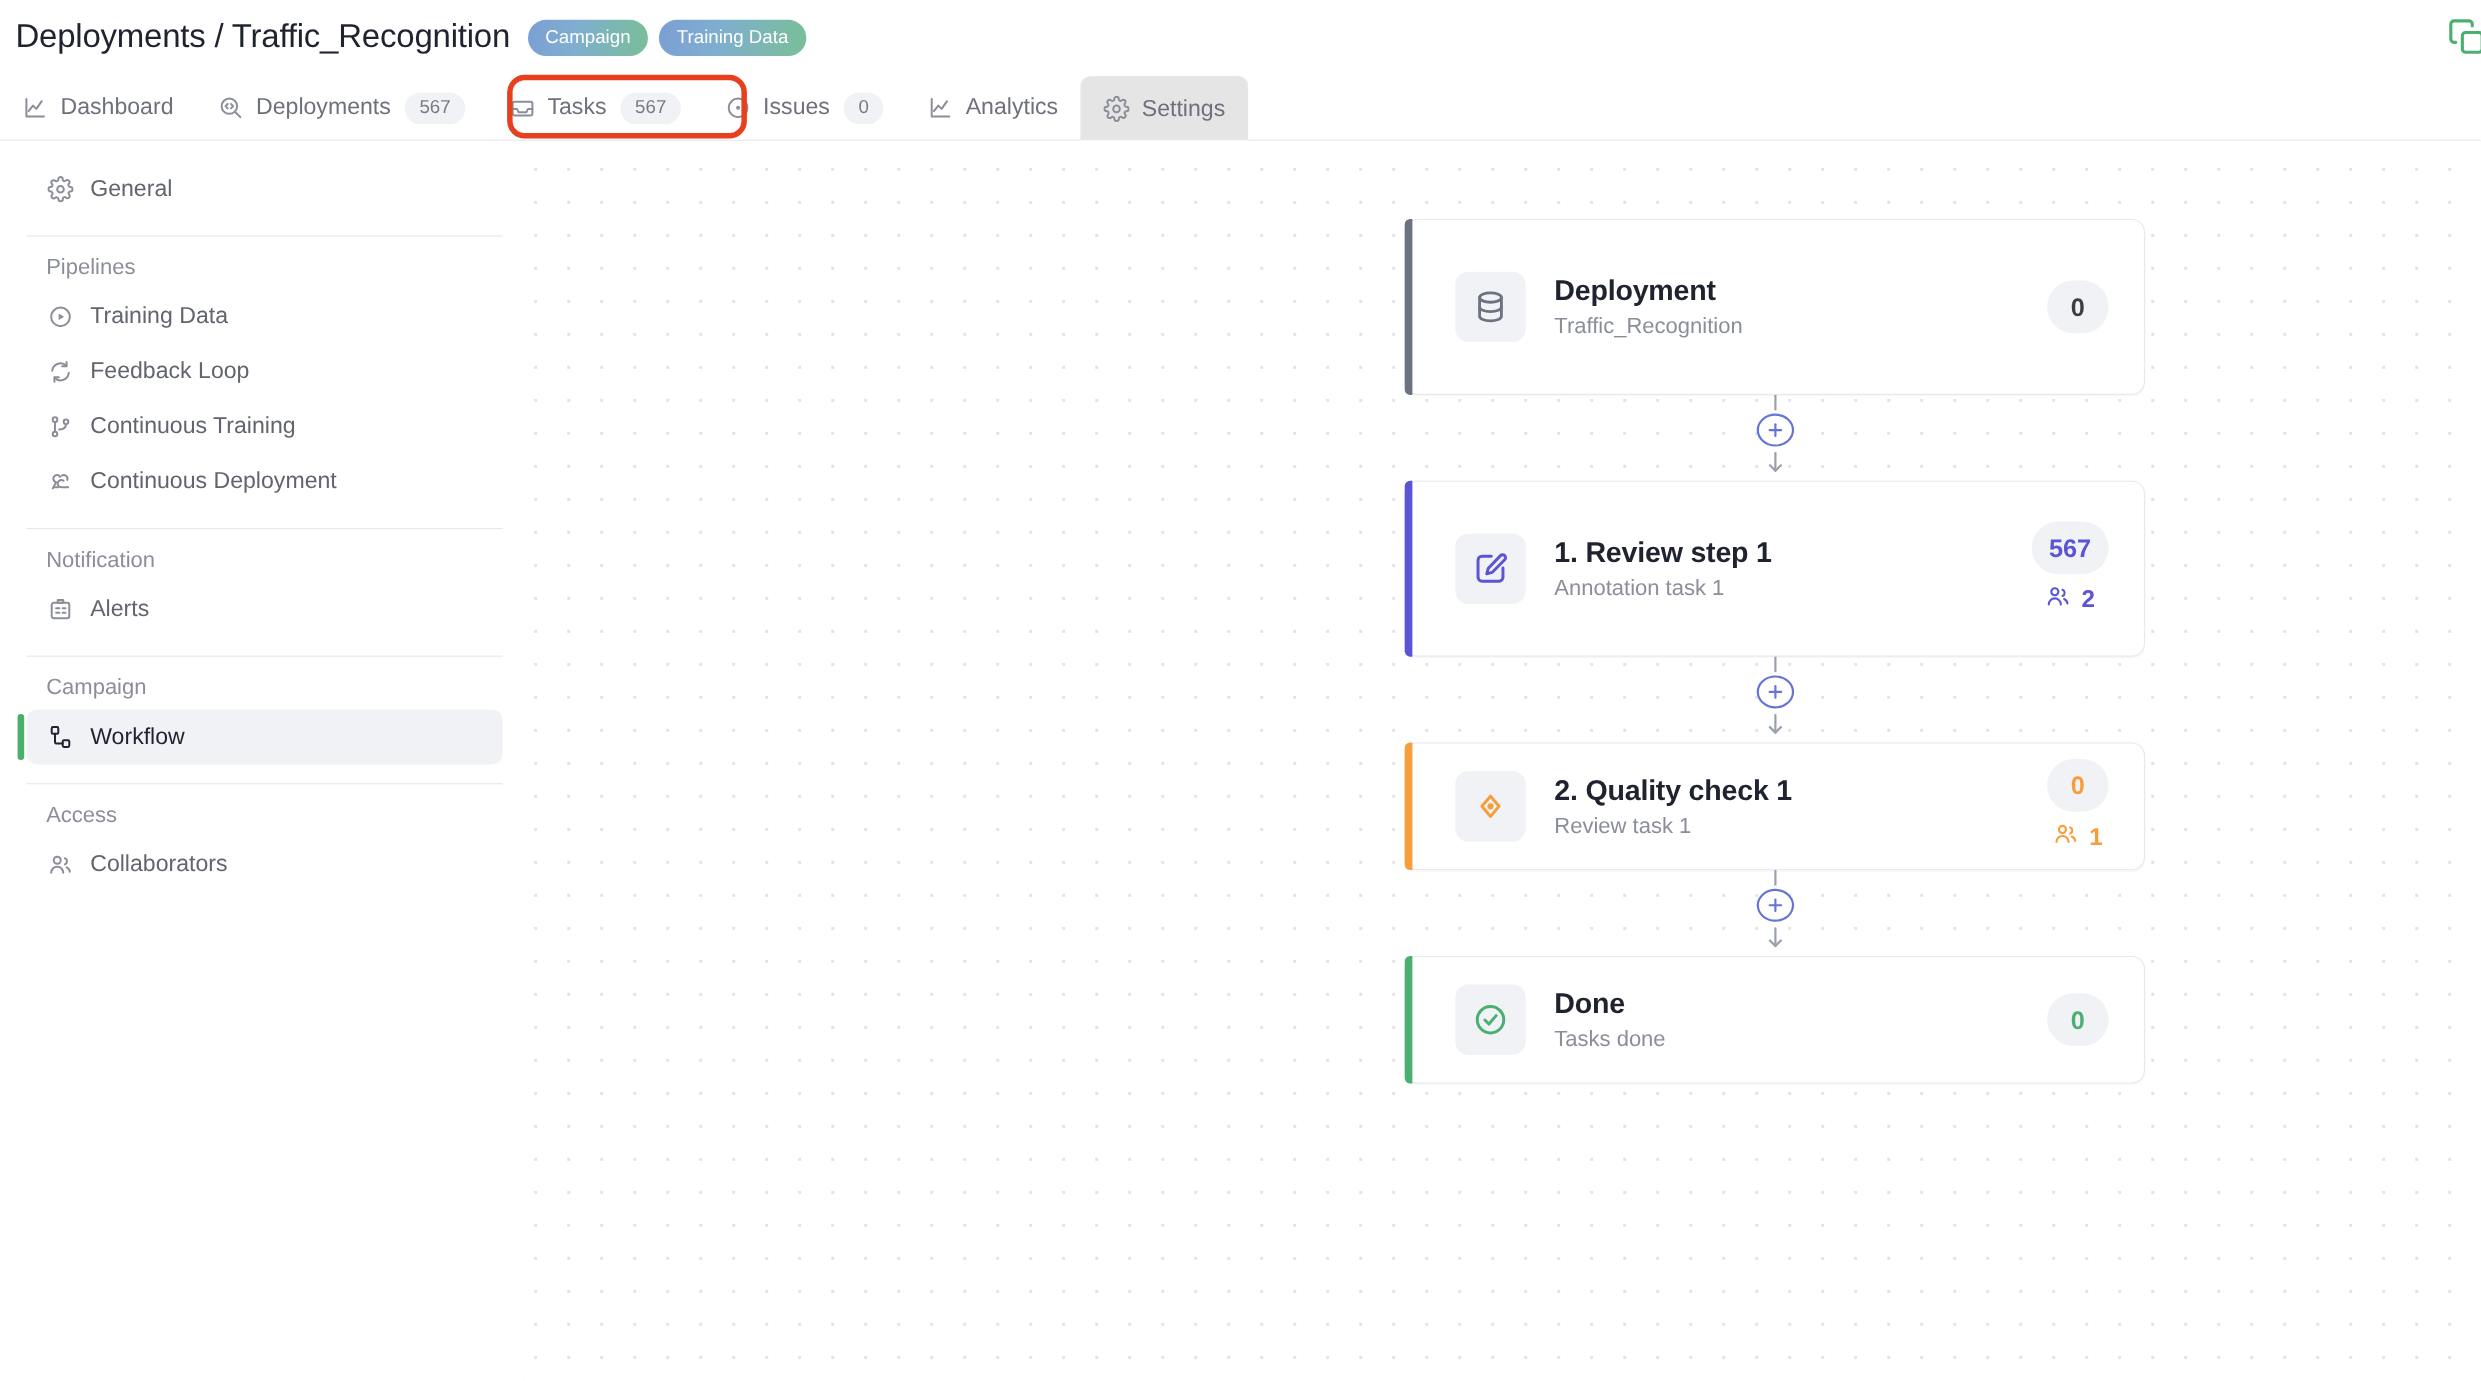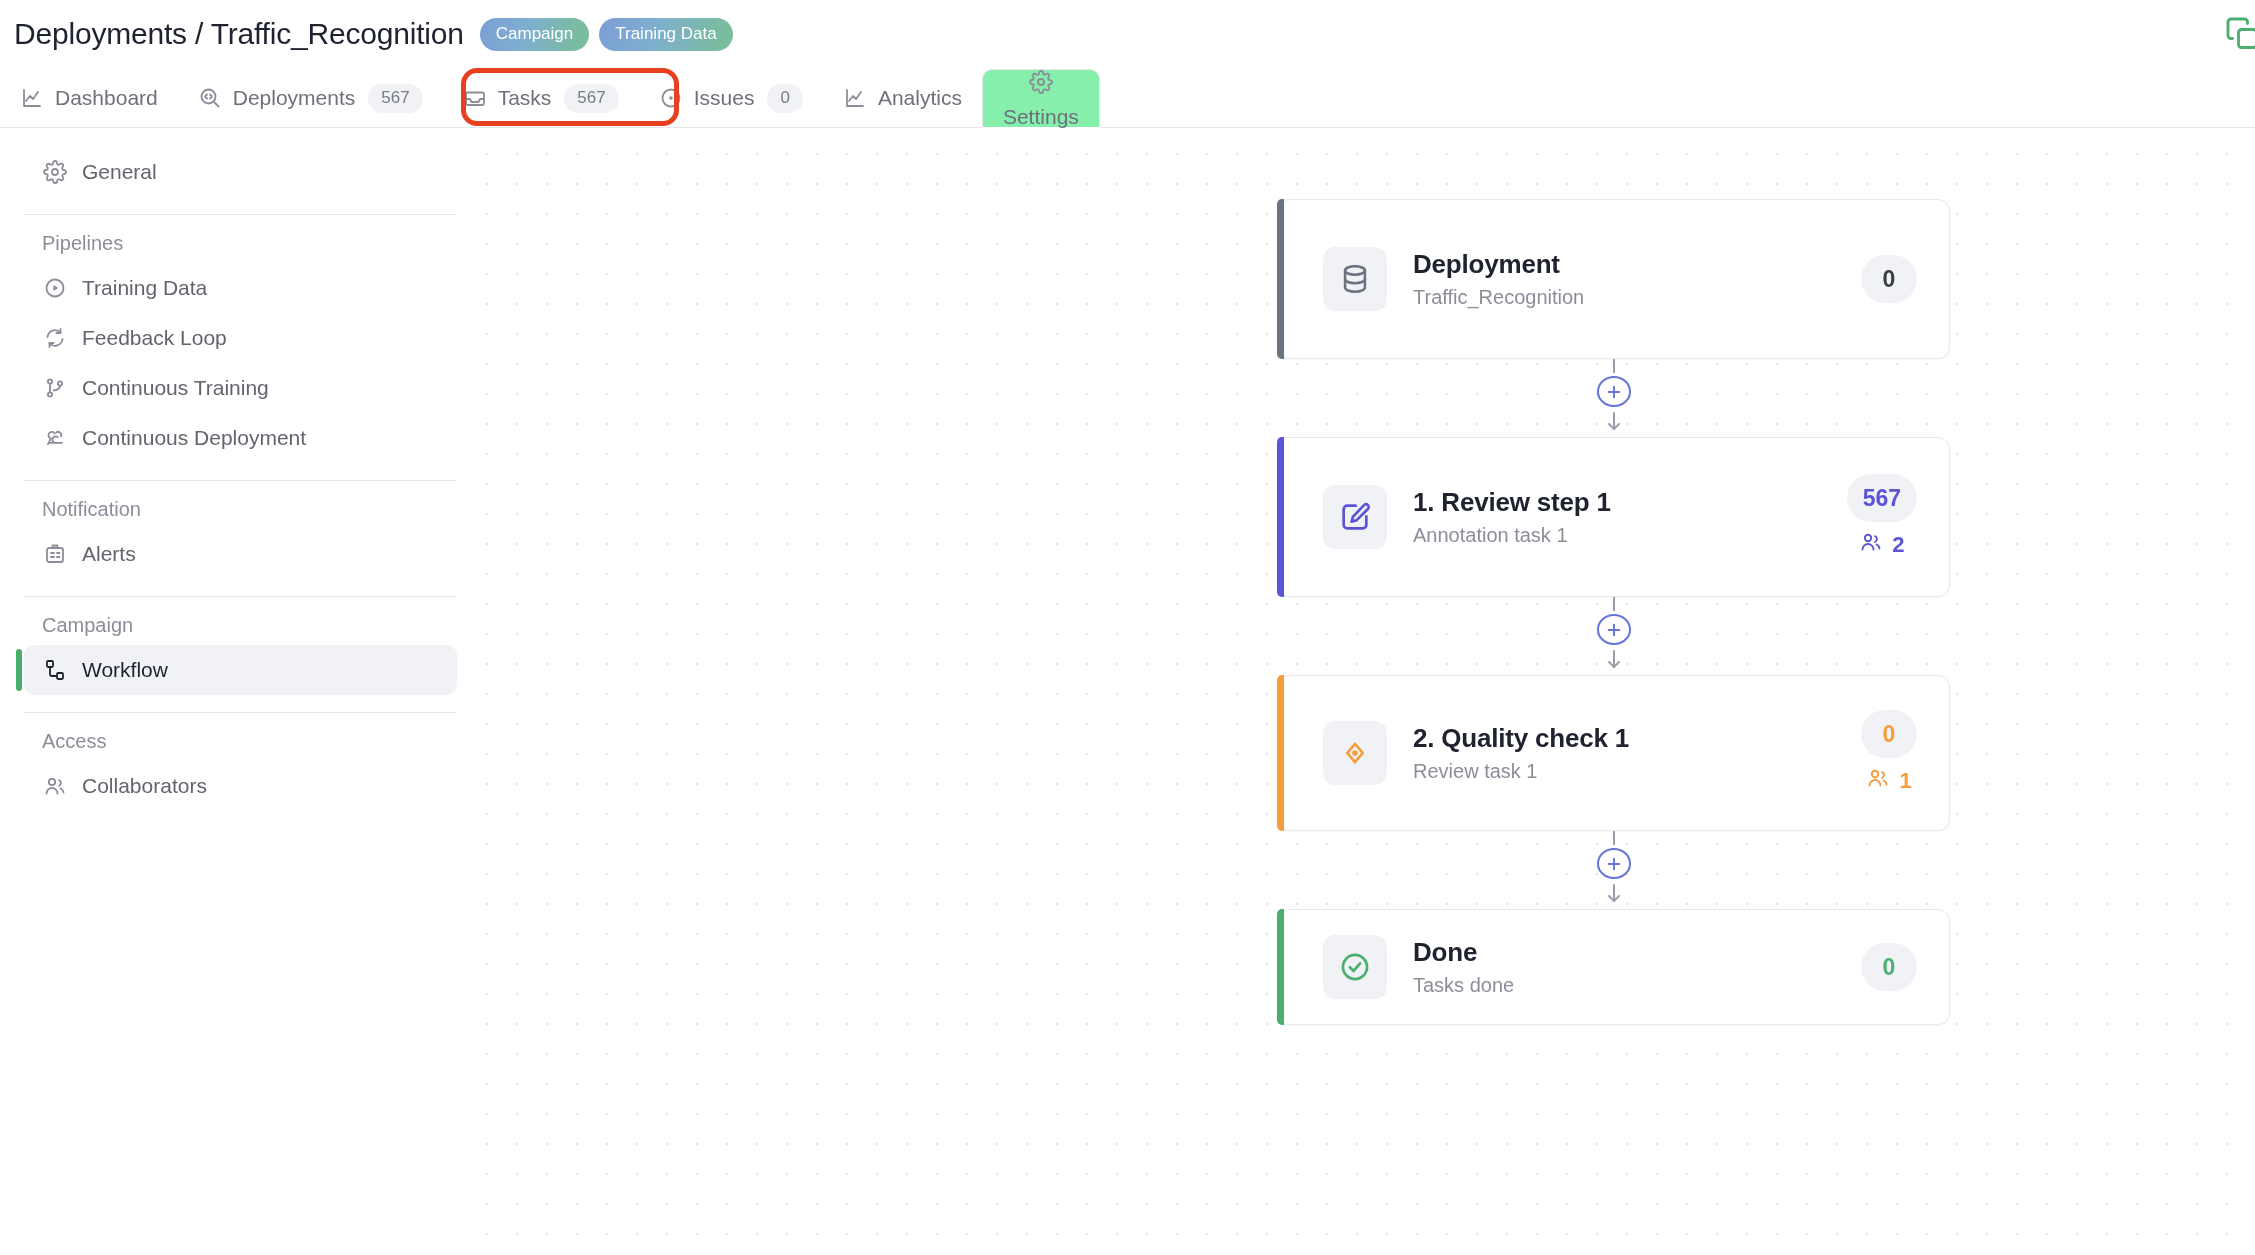--- a/index.html
+++ b/index.html
@@ -40,22 +40,22 @@
   }
   .tab {
     display: flex; align-items: center; gap: 11px;
     height: 58px; padding: 0 20px;
     font-size: 21px; color: #6e717c; white-space: nowrap;
     position: relative; background: transparent;
   }
   .tab .tab-label { color: #6e717c; }
   .tab.active {
     border: 1px solid #e5e7eb; border-bottom: 1px solid #ffffff;
-    border-radius: 10px 10px 0 0; background: #86efac;
-    margin-bottom: -1px; height: 59px; flex-direction: column;
+    border-radius: 10px 10px 0 0; background: #e5e5e5;
+    margin-bottom: -1px; height: 59px;
   }
   .tab-count {
     background: #f1f2f5; color: #787b86;
     font-size: 17px; border-radius: 999px;
     padding: 4px 13px 5px; margin-left: 2px;
   }
   .tab-icon { display: flex; align-items: center; justify-content: center; width: 24px; height: 24px; }
 
   
   .anno-box {
@@ -432,21 +432,21 @@
         </svg>
       </div>
       <div class="conn-arrow">
         <svg width="18" height="22" viewBox="0 0 18 22" fill="none" stroke="#9aa0ab" stroke-width="2" stroke-linecap="round" stroke-linejoin="round">
           <path d="M9 2v16"></path>
             <path d="M4 13l5 5 5-5"></path>
         </svg>
       </div>
     </div>
 
-    <div class="node" style="height:156px">
+    <div class="node" style="height:116px">
       <div class="node-accent" style="background:#f59e3b"></div>
       <div class="node-icon-tile">
         <svg width="34" height="34" viewBox="0 0 24 24" fill="none" stroke="#f59e3b" stroke-width="1.9" stroke-linecap="round" stroke-linejoin="round">
           <path d="M12 5.5l5.5 6.5L12 18.5 6.5 12z"></path>
           <circle cx="12" cy="12" r="2" fill="#f59e3b" stroke="none"></circle>
         </svg>
       </div>
       <div class="node-text">
         <div class="node-title">2. Quality check 1</div>
         <div class="node-sub">Review task 1</div>

